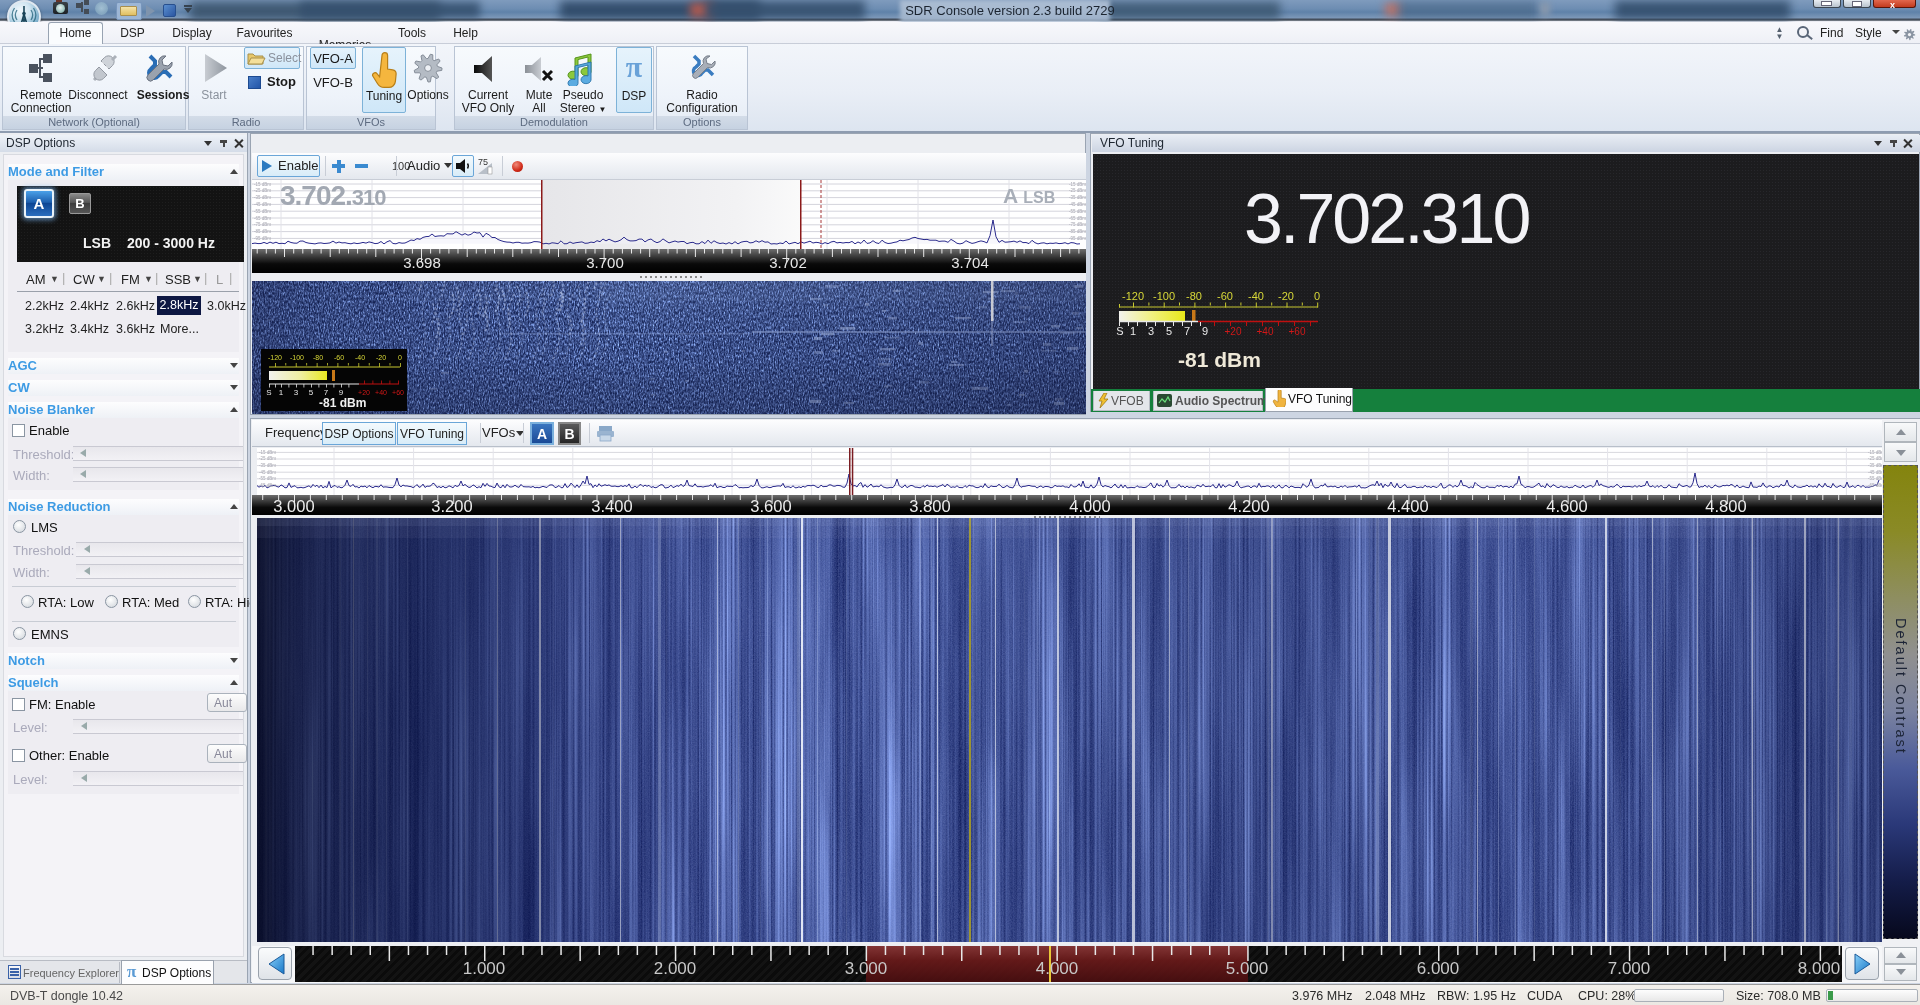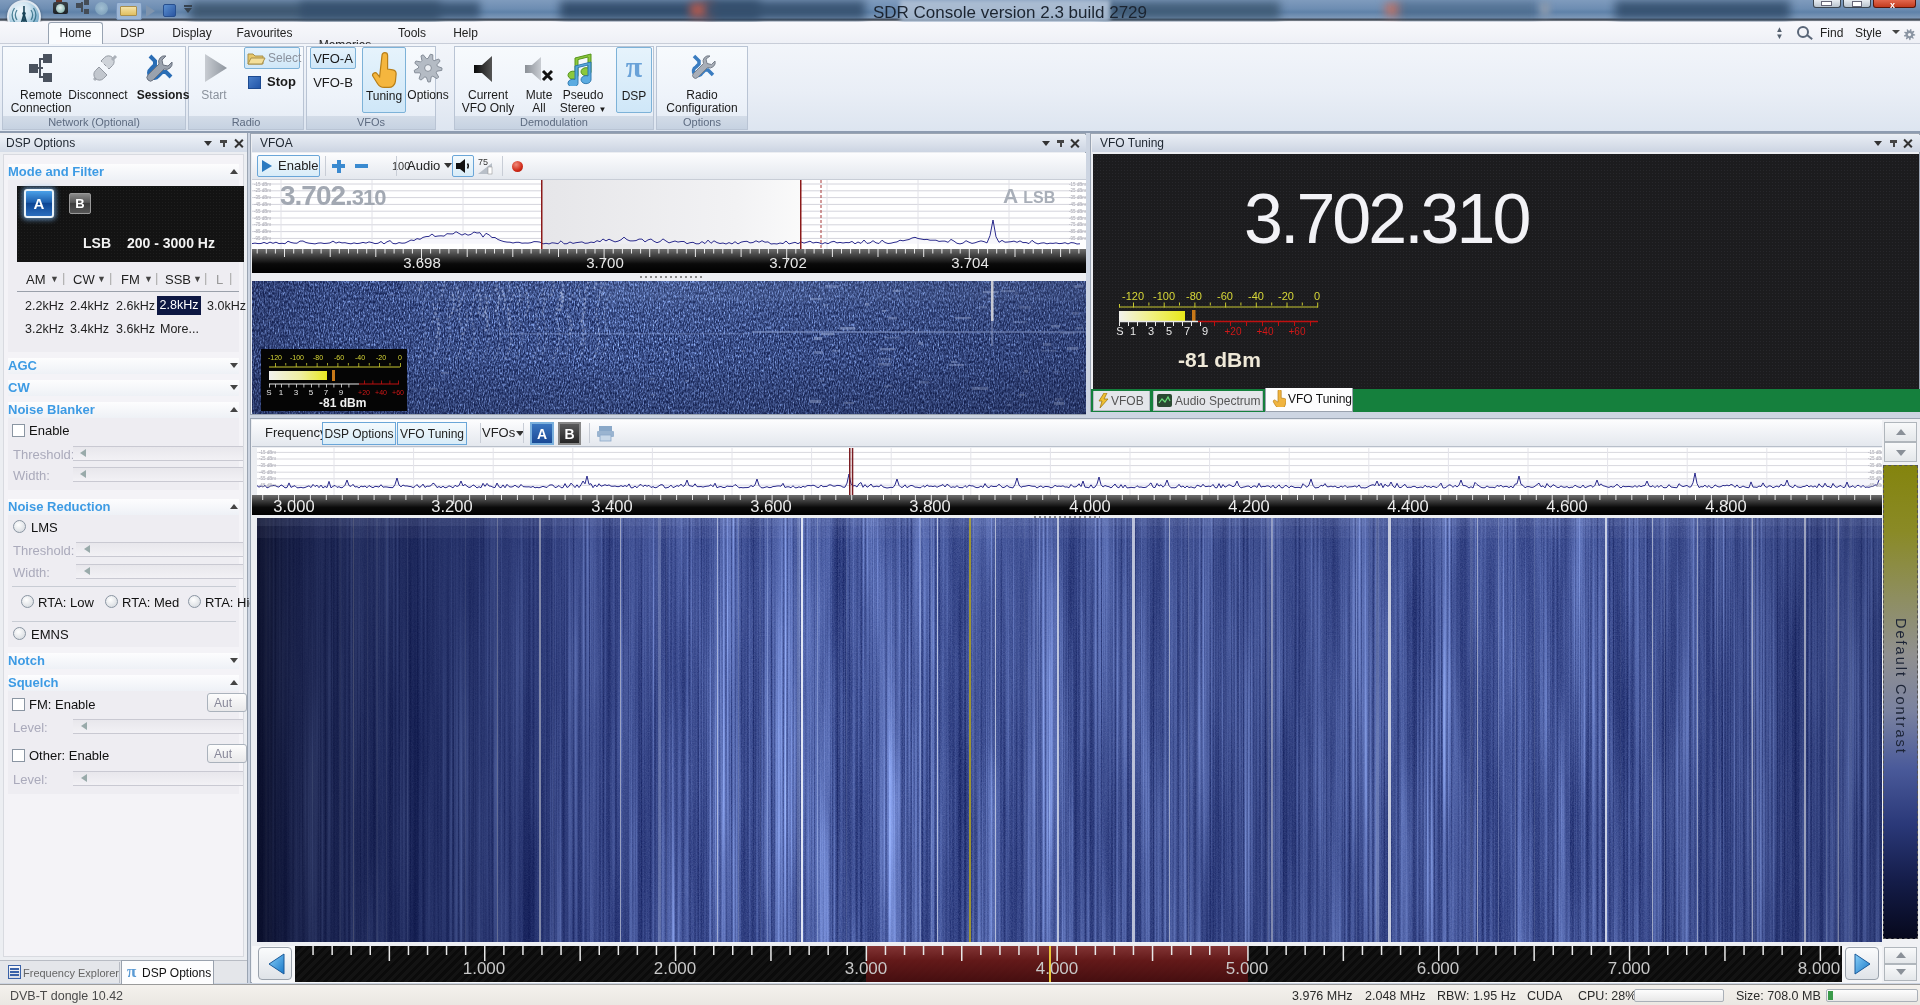--- a/index.html
+++ b/index.html
@@ -11,21 +11,21 @@
  <div class="abs" style="left:300px;top:2px;width:180px;height:16px;background:#35506e;filter:blur(4px);opacity:.9;"></div>
  <div class="abs" style="left:560px;top:1px;width:200px;height:18px;background:#2c4664;filter:blur(5px);opacity:.9;"></div>
  <div class="abs" style="left:690px;top:3px;width:24px;height:14px;background:#b05a50;filter:blur(4px);"></div>
  <div class="abs" style="left:705px;top:1px;width:160px;height:18px;background:#35506e;filter:blur(4px);opacity:.9;"></div>
  <div class="abs" style="left:1100px;top:2px;width:180px;height:17px;background:#3d5872;filter:blur(5px);opacity:.9;"></div>
  <div class="abs" style="left:1385px;top:3px;width:16px;height:13px;background:#b8736a;filter:blur(4px);"></div>
  <div class="abs" style="left:1398px;top:1px;width:140px;height:18px;background:#42608099;filter:blur(5px);"></div>
  <div class="abs" style="left:1540px;top:2px;width:10px;height:14px;background:#8898ad;filter:blur(3px);"></div>
  <div class="abs" style="left:1615px;top:1px;width:175px;height:18px;background:#334e6c;filter:blur(5px);opacity:.92;"></div>
  <div class="abs" style="left:900px;top:0;width:210px;height:22px;background:linear-gradient(180deg,#aebfd4,#9db1c9);filter:blur(2px);"></div>
- <div class="abs" style="left:840px;top:3px;width:340px;height:16px;font-size:17px;color:#1b2430;text-align:center;white-space:nowrap;">SDR Console version 2.3 build 2729</div>
+ <div class="abs" style="left:840px;top:3px;width:340px;height:16px;font-size:13px;color:#1b2430;text-align:center;white-space:nowrap;">SDR Console version 2.3 build 2729</div>
  <div class="abs" style="left:53px;top:2px;width:15px;height:12px;background:linear-gradient(180deg,#3a4046,#1d2126);border-radius:2px;"></div>
  <div class="abs" style="left:56px;top:4px;width:9px;height:9px;background:radial-gradient(circle at 45% 40%,#e8f2f0,#9ec4c0 60%,#5a8884);border-radius:50%;"></div>
  <div class="abs" style="left:56px;top:0px;width:6px;height:2px;background:#6a3428;"></div>
  <div class="abs" style="left:76px;top:3px;width:5px;height:5px;background:#444c56;"></div>
  <div class="abs" style="left:84px;top:0px;width:5px;height:5px;background:#444c56;"></div>
  <div class="abs" style="left:84px;top:9px;width:5px;height:5px;background:#444c56;"></div>
  <div class="abs" style="left:81px;top:2px;width:2px;height:10px;background:#444c56;"></div>
  <div class="abs" style="left:95px;top:2px;width:13px;height:13px;border-radius:50%;background:radial-gradient(circle,#bcd8e2aa,#8cb4c466);"></div>
  <div class="abs" style="left:116px;top:2px;width:26px;height:18px;background:#9db7d6;border:1px solid #7795bb;border-radius:2px;"></div>
  <div class="abs" style="left:120px;top:6px;width:17px;height:10px;background:linear-gradient(180deg,#f4e3a8,#e0bf62);border:1px solid #a98f4d;border-radius:1px;"></div>
@@ -313,27 +313,20 @@
     <span class="abs" style="left:21px;top:5px;font-size:11px;color:#666;">Frequency Explorer</span>
   </span>
   <span class="abs" style="left:121px;top:-1px;width:93px;height:24px;background:#fdfdfe;border:1px solid #9aa2ae;border-bottom:none;">
     <span class="abs" style="left:5px;top:1px;font-size:17px;font-weight:bold;color:#5a9ad4;font-family:'Liberation Serif',serif;">π</span>
     <span class="abs" style="left:20px;top:5px;font-size:12px;color:#111;">DSP Options</span>
   </span>
  </div>
 </div>
 
 <div class="abs" style="left:250px;top:133px;width:836px;height:282px;background:#eceef2;border:1px solid #9aa4b2;">
- <div class="abs" style="left:1px;top:1px;width:834px;height:17px;background:linear-gradient(180deg,#e8edf4,#ccd4e2);font-size:12px;color:#1e2630;padding-left:8px;line-height:17px;">VFOA
-   <span class="abs" style="left:790px;top:6px;width:0;height:0;border-top:5px solid #333;border-left:4px solid transparent;border-right:4px solid transparent;"></span>
-   <span class="abs" style="left:805px;top:5px;width:7px;height:3px;background:#444;"></span><span class="abs" style="left:808px;top:8px;width:1.5px;height:4px;background:#444;"></span><span class="abs" style="left:818px;top:4px;width:9px;height:9px;">
-        <span class="abs" style="left:4px;top:-1px;width:1.6px;height:11px;background:#333;transform:rotate(45deg);"></span>
-        <span class="abs" style="left:4px;top:-1px;width:1.6px;height:11px;background:#333;transform:rotate(-45deg);"></span>
-      </span>
- </div>
 
  <div class="abs" style="left:1px;top:19px;width:834px;height:27px;background:linear-gradient(180deg,#fdfdfe 0%,#f0f2f6 50%,#e4e8ee 100%);border-bottom:1px solid #c8cdd6;">
    <span class="abs" style="left:5px;top:2px;width:63px;height:22px;background:linear-gradient(180deg,#f4fafd,#d8ecf8);border:1px solid #6aa6d8;border-radius:2px;"></span>
    <span class="abs" style="left:10px;top:7px;width:0;height:0;border-left:10px solid #2a7ac0;border-top:6px solid transparent;border-bottom:6px solid transparent;"></span>
    <span class="abs" style="left:26px;top:5px;font-size:13px;color:#222;">Enable</span>
    <span class="abs" style="left:73px;top:3px;width:1px;height:20px;background:#c8cdd6;"></span>
    <span class="abs" style="left:80px;top:11px;width:13px;height:4px;background:#3a8ad0;"></span>
    <span class="abs" style="left:84.5px;top:6.5px;width:4px;height:13px;background:#3a8ad0;"></span>
    <span class="abs" style="left:103px;top:11px;width:13px;height:4px;background:#3a8ad0;"></span>
    <span class="abs" style="left:140px;top:7px;font-size:11px;color:#333;">100</span>
@@ -858,21 +851,21 @@
      <svg class="abs" style="left:3px;top:2px;" width="13" height="15">
           <path d="M7 0 L2 8 h3 L3 15 L11 6 h-4 L10 0 z" fill="#f0c030" stroke="#a07818" stroke-width="0.8"></path>
         </svg>
      <span class="abs" style="left:17px;top:3px;font-size:12px;color:#555;">VFOB</span>
    </span>
    <span class="abs" style="left:62px;top:2px;width:110px;height:20px;border:1px solid #b8bcc4;border-top:none;background:#e4e6ea;">
      <svg class="abs" style="left:3px;top:3px;" width="15" height="13">
           <rect width="15" height="13" rx="2" fill="#2a4a32"></rect>
           <path d="M2 9 l3 -4 l3 3 l3 -5 l2 4" stroke="#6ae07a" stroke-width="1.2" fill="none"></path>
         </svg>
-     <span class="abs" style="left:21px;top:3px;font-size:12px;color:#555;">Audio Spectrum</span>
+     <span class="abs" style="left:21px;top:3px;font-size:12px;color:#555;font-weight:bold;">Audio Spectrum</span>
    </span>
    <span class="abs" style="left:174px;top:-1px;width:88px;height:24px;border:1px solid #9aa2ae;border-top:none;background:#fdfdfe;">
      <svg class="abs" style="left:5px;top:2px;" width="15" height="17">
           <path d="M7 1 a1.6 1.6 0 0 1 3.2 0 v7 l3.5 0.6 a2 2 0 0 1 1.5 2 l-1 4.5 a3 3 0 0 1 -3 2.6 h-3 a4 4 0 0 1 -3.6 -2 l-2.2 -3.8 a1.3 1.3 0 0 1 2.1 -1.5 l2.5 1.8 z" fill="#f0b440" stroke="#b87f18" stroke-width="0.7"></path>
         </svg>
      <span class="abs" style="left:22px;top:4px;font-size:12px;color:#111;">VFO Tuning</span>
    </span>
  </div>
 </div>
 

